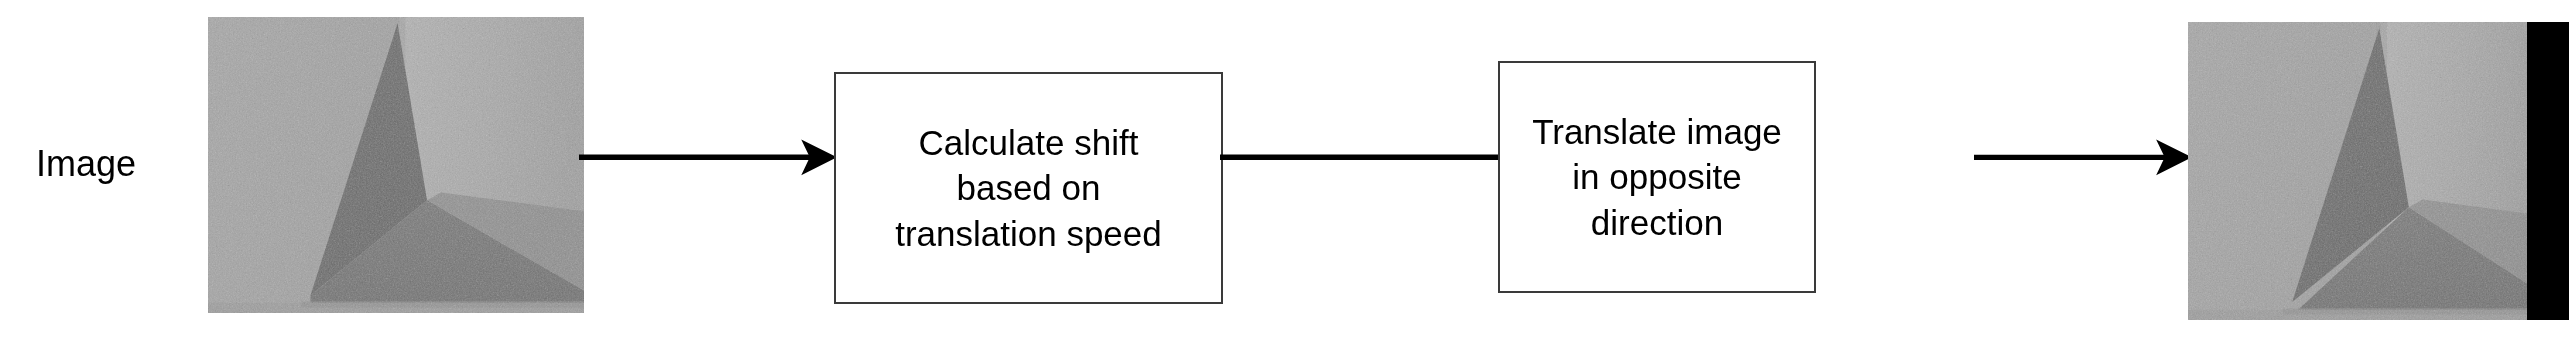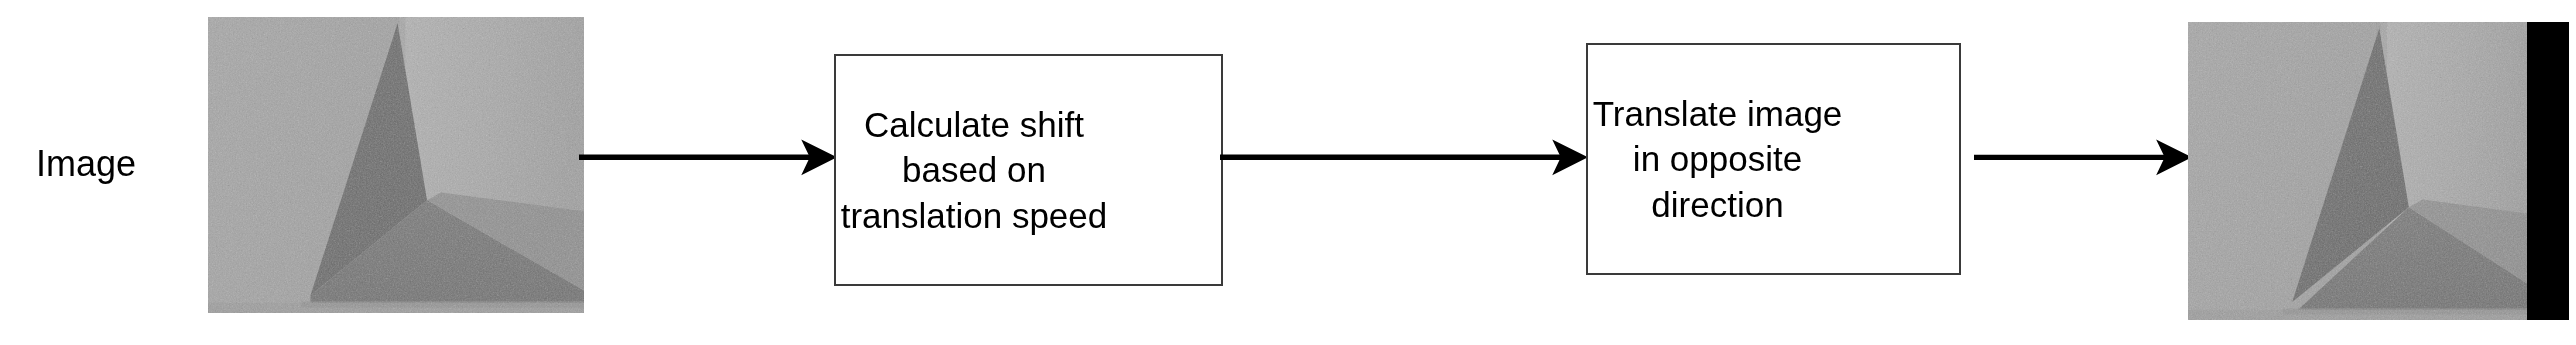--- a/index.html
+++ b/index.html
@@ -30,39 +30,41 @@
     top: 146px;
   }
   
   .process-box {
     position: absolute;
     box-sizing: border-box;
     background: #ffffff;
     border: 2.3px solid #3a3a3a;
     display: flex;
     align-items: center;
+    justify-content: center;
+    margin-top: 18px;
   }
   .process-box .box-text {
     font-size: 35px;
     line-height: 1.30;
     color: #000000;
     text-align: center;
     padding: 0 4.7px;
     white-space: pre-line;
   }
   #box-calculate-shift {
     left: 834px;
     top: 54px;
     width: 389px;
     height: 232px;
   }
   #box-translate-image {
-    left: 1586px;
+    left: 1498px;
     top: 43px;
-    width: 375px;
+    width: 318px;
     height: 232px;
   }
   
   .arrow {
     position: absolute;
     height: 47px;
     top: 134px;
   }
   .arrow svg { display: block; }
   #arrow-1 { left: 579px;  width: 258px; }

